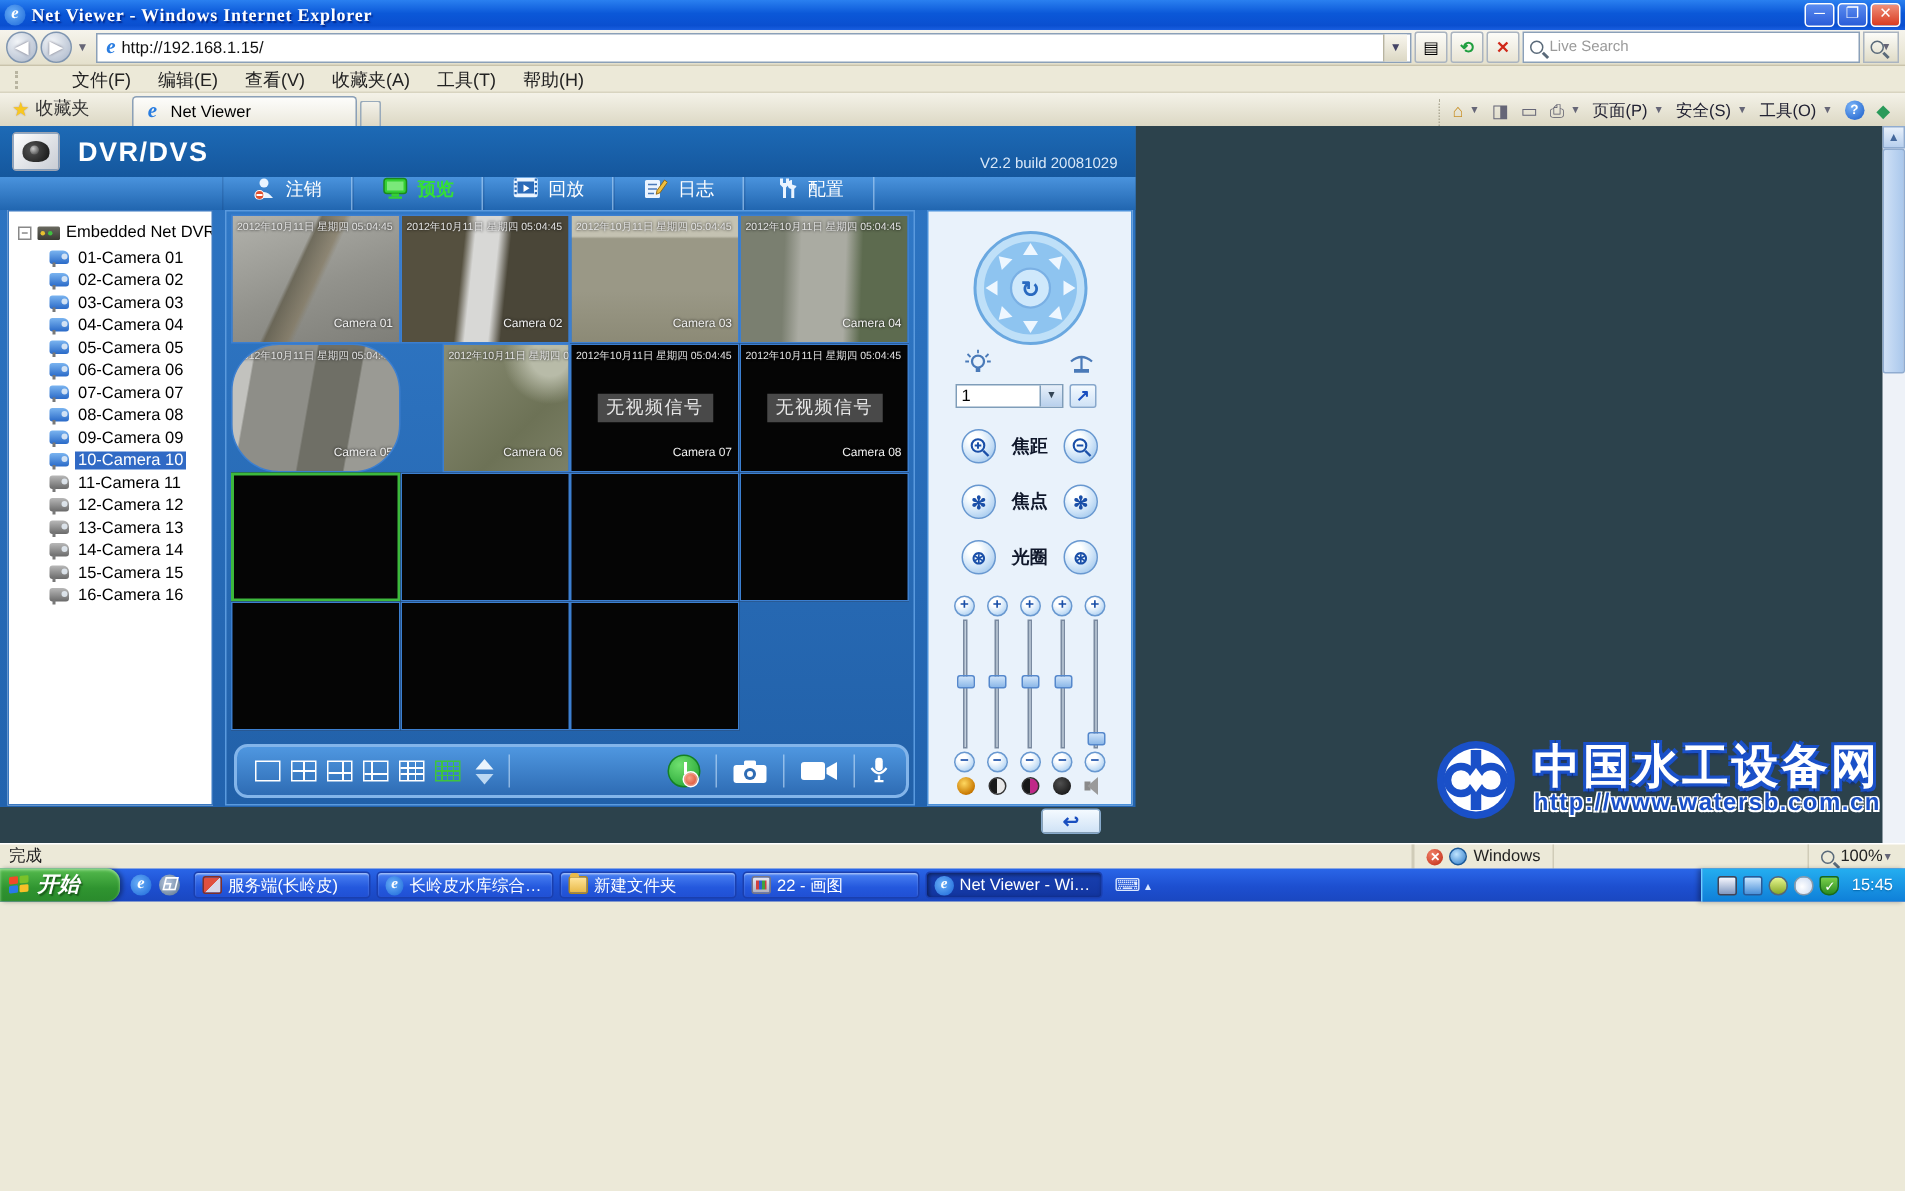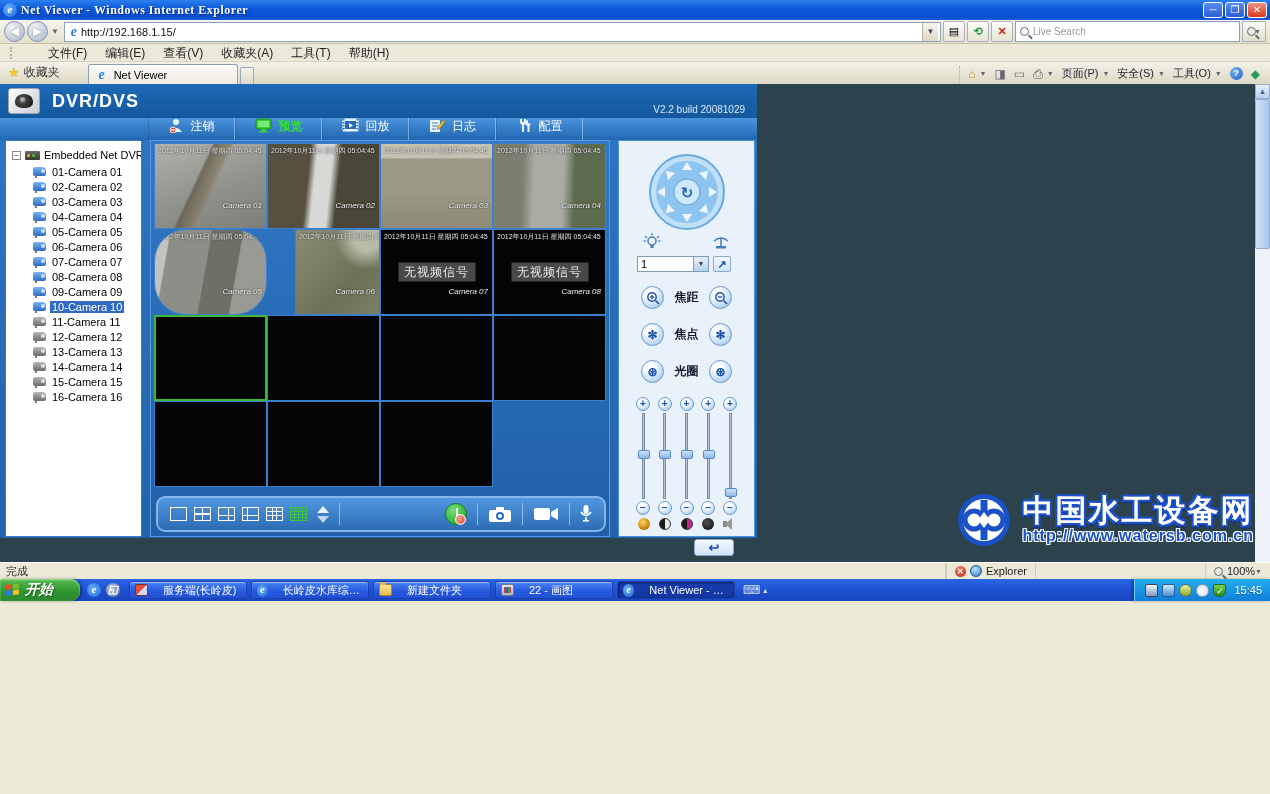--- a/index.html
+++ b/index.html
@@ -94,21 +94,21 @@
   .cam-ic.off { background:linear-gradient(#b8b8b8,#6a6a6a); }
   .cam-ic::after { content:""; position:absolute; right:1px; top:2px; width:4px; height:4px; border-radius:50%; background:#e8f0f8; opacity:.85;}
   .cam-ic::before { content:""; position:absolute; left:2px; bottom:-2px; width:2px; height:3px; background:#777; }
 
   
   .video-panel { position:absolute; left:150px; top:0; width:460px; height:397px; background:linear-gradient(#3078c6,#2160a8); border:1px solid #5a9ade; }
   .grid { position:absolute; left:3px; top:2px; width:452px; height:344px; display:grid; grid-template-columns:repeat(4,1fr); grid-template-rows:repeat(4,1fr); }
   .cell { position:relative; background:#050505; border:1px solid #3c7fd0; overflow:hidden; }
   .cell.sel { border:2px solid #3db83d; }
   .ts { position:absolute; top:2px; left:3px; font-size:7px; color:#e4e4e4; letter-spacing:0; white-space:nowrap; text-shadow:0 0 2px #000; z-index:3;}
-  .camlbl { position:absolute; bottom:18px; right:4px; font-size:8px; color:#f0f0f0; text-shadow:0 0 2px #000; z-index:3;font-style:italic;}
+  .camlbl { position:absolute; bottom:8px; right:4px; font-size:8px; color:#f0f0f0; text-shadow:0 0 2px #000; z-index:3;}
   .nosig { position:absolute; top:50%; left:50%; transform:translate(-50%,-50%); font-size:12px; color:#e8e8e8;
     background:rgba(130,130,130,.55); padding:1px 6px; letter-spacing:1px; white-space:nowrap;}
   .scene-slope { background:linear-gradient(115deg,transparent 38%,rgba(95,90,72,.75) 40%,rgba(130,118,92,.6) 50%,transparent 53%),linear-gradient(160deg,#b2b2ac,#92928c 55%,#7e7e78); }
   .scene-pipe { background:linear-gradient(96deg,#55503f 0 36%,#d8d8d6 42% 55%,#4a4638 62% 100%); }
   .scene-lawn { background:linear-gradient(#c4c2b2 0 16%,#9a9886 18% 60%,#8c8a76 100%);padding-left:47px; }
   .scene-path { background:linear-gradient(92deg,#7a7f70 0 26%,#aaaba2 36% 62%,#5d6b4f 72% 100%); }
   .scene-building { background:linear-gradient(100deg,#c2c2be 0 12%,#8e8e88 13% 45%,#6f6f66 46% 70%,#9a9a94 71% 100%),#9a9a96;border-radius:32px; }
   .scene-grass { background:radial-gradient(circle at 85% 10%,#b8bba8 0 12%,transparent 30%),linear-gradient(135deg,#8a8d74,#6d7256 65%,#7c8066);margin-left:28px; }
   .scene-ground { background:radial-gradient(circle at 40% 60%,#8a887e,#77756c 70%,#6d6b62); }
 
@@ -193,21 +193,21 @@
   .taskbar { height:22px; background:linear-gradient(#2a66e8,#1d4fd0 55%,#1a47c0); display:flex; align-items:center; position:relative; }
   .startbtn { height:22px; width:80px; background:linear-gradient(#55bb4e,#2f9430 60%,#2a8a2c); border-radius:0 9px 9px 0;
     display:flex; align-items:center; gap:5px; padding:0 10px 0 6px; box-shadow:inset 0 1px 2px #9fe098, 2px 0 3px rgba(0,0,0,.35); }
   .start-label { color:#fff; font-size:14px; font-weight:bold; font-style:italic; text-shadow:1px 1px 1px #1a5a1a; }
   .winflag { width:14px; height:13px; display:grid; grid-template-columns:6px 6px; grid-template-rows:5px 5px; gap:1px; transform:skewY(-6deg); }
   .winflag i { border-radius:1px; }
   .winflag i:nth-child(1){background:#f04a28;} .winflag i:nth-child(2){background:#7ac22a;}
   .winflag i:nth-child(3){background:#2a7ae8;} .winflag i:nth-child(4){background:#f8c028;}
   .qlaunch { display:flex; align-items:center; gap:5px; padding:0 7px; }
   .task { width:118px; height:18px; margin:0 2px; border-radius:3px; border:1px solid #1a3fae;
-    background:linear-gradient(#4a82f4,#2458dd 60%,#2050d4); display:flex; align-items:center; gap:15px; padding:0 5px;
+    background:linear-gradient(#4a82f4,#2458dd 60%,#2050d4); display:flex; align-items:center; gap:4px; padding:0 5px;
     color:#fff; font-size:11px; box-shadow:inset 0 1px 1px rgba(255,255,255,.5); }
   .task .tlabel { white-space:nowrap; overflow:hidden; text-overflow:ellipsis; }
   .task.active { background:linear-gradient(#1840b0,#1235a0); box-shadow:inset 1px 1px 3px rgba(0,0,0,.5); }
   .ticon { width:13px; height:12px; flex:none; border-radius:2px; }
   .ticon.server { background:linear-gradient(135deg,#e05040 50%,#d8d8e8 50%); border:1px solid #803028;}
   .ticon.folder { background:linear-gradient(#ffe49a,#e8b948); border:1px solid #b08820; position:relative; }
   .ticon.folder::before { content:""; position:absolute; top:-3px; left:0; width:6px; height:3px; background:#e8b948; border-radius:2px 2px 0 0; }
   .ticon.paint { background:linear-gradient(#e8e8f0,#b0b0c0); border:1px solid #778; position:relative;}
   .ticon.paint::before { content:""; position:absolute; left:2px; top:2px; width:7px; height:6px; background:repeating-linear-gradient(90deg,#d04040 0 2px,#3060d0 2px 4px,#40a040 4px 6px);}
   .kbd-zone { display:flex; align-items:center; gap:3px; margin-left:6px; color:#dce8ff; }
@@ -684,21 +684,21 @@
         <span class="wm-url">http://www.watersb.com.cn</span>
       </span>
     </div>
   </div>
 
   <div class="statusbar">
     <span class="sb-left">完成</span>
     <span class="sb-cell">
       <span class="err-dot">✕</span>
       <span class="globe"></span>
-      <span>Explorer</span>
+      <span>Windows</span>
     </span>
     <span class="sb-cell" style="width:170px"></span>
     <span class="sb-cell">
       <span class="mag"></span>
       <span>100%</span>
       <span class="cmd-dd">▼</span>
     </span>
   </div>
 
   <div class="taskbar">

